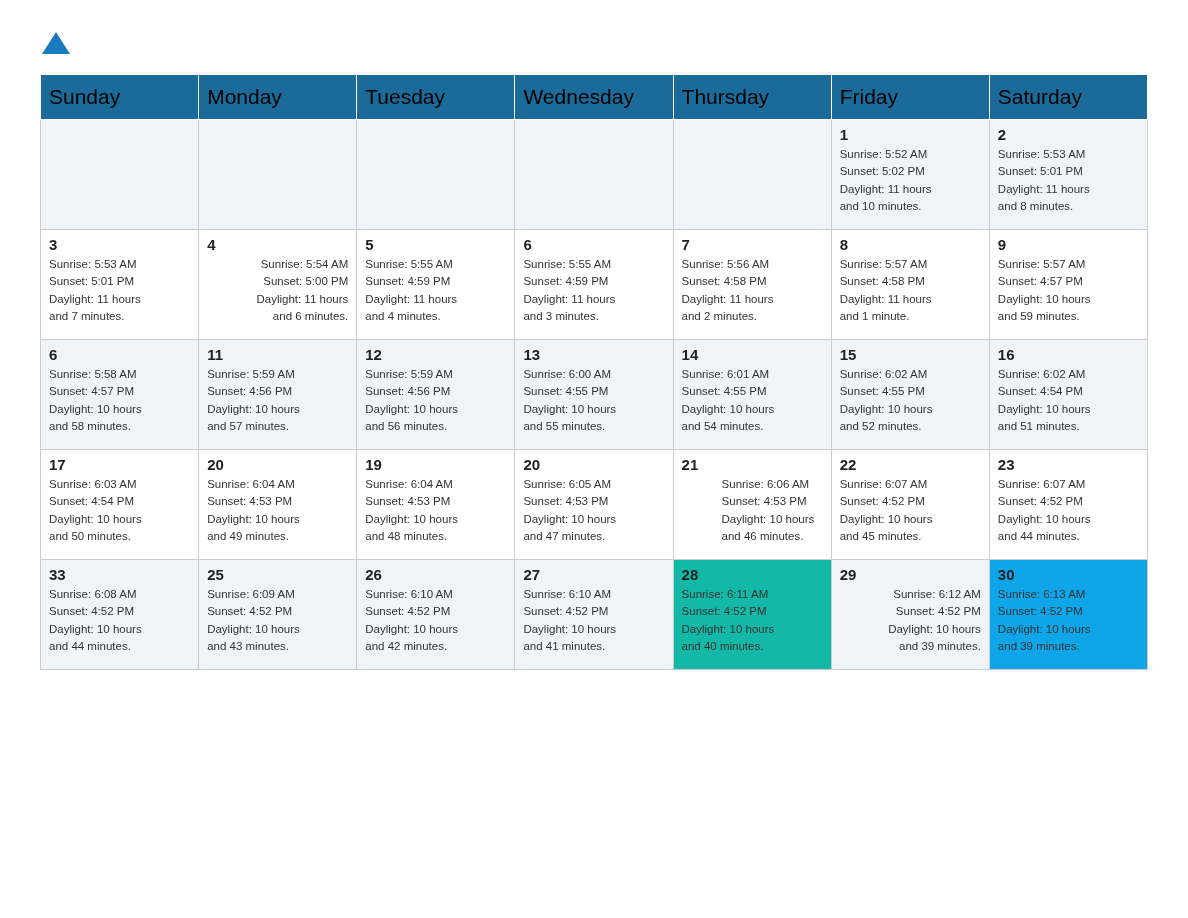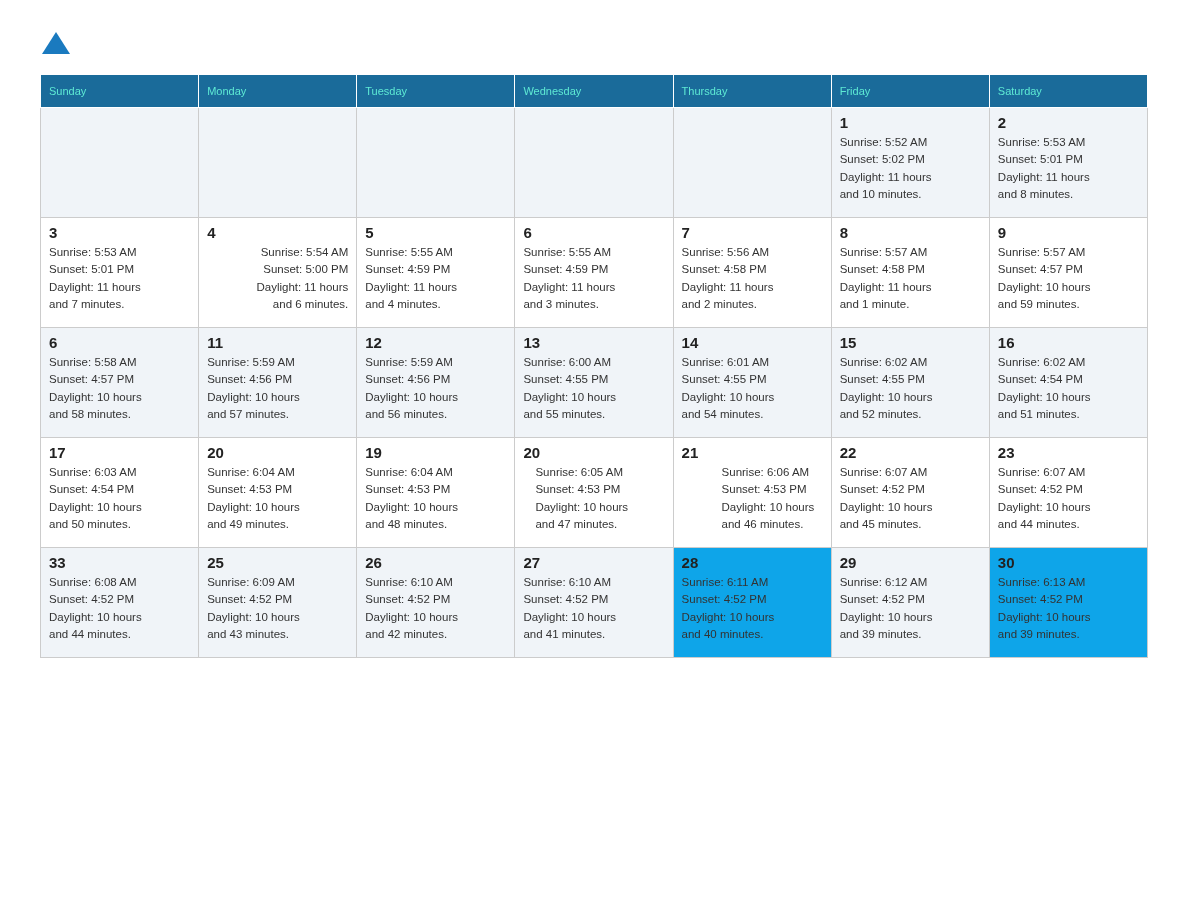--- a/index.html
+++ b/index.html
@@ -59,23 +59,23 @@
       font-size: 22px;
       color: #555;
       margin-top: 4px;
     }
     .calendar {
       width: 100%;
       border-collapse: collapse;
     }
     .calendar th {
       background: #1a6b9a;
-      color: #5eead4;
+      color: #000000;
       padding: 10px 8px;
-      font-size: 11px;
+      font-size: 21px;
       font-weight: normal;
       text-align: left;
       border: 1px solid #fff;
     }
     .calendar td {
       border: 1px solid #ccc;
       vertical-align: top;
       padding: 6px 8px;
       width: 14.28%;
       min-height: 100px;
@@ -271,21 +271,21 @@
         </td>
         <td style="background: rgb(255, 255, 255);">
           <span class="day-num">19</span>
           <div class="day-info" style="white-space: pre-line;">Sunrise: 6:04 AM
 Sunset: 4:53 PM
 Daylight: 10 hours
 and 48 minutes.</div>
         </td>
         <td style="background: rgb(255, 255, 255);">
           <span class="day-num">20</span>
-          <div class="day-info" style="white-space: pre-line; margin-left: 12px;">Sunrise: 6:05 AM
+          <div class="day-info" style="white-space: pre-line;">Sunrise: 6:05 AM
 Sunset: 4:53 PM
 Daylight: 10 hours
 and 47 minutes.</div>
         </td>
         <td style="background: rgb(255, 255, 255);">
           <span class="day-num">21</span>
           <div class="day-info" style="white-space: pre-line; margin-left: 40px;">Sunrise: 6:06 AM
 Sunset: 4:53 PM
 Daylight: 10 hours
 and 46 minutes.</div>
@@ -327,30 +327,30 @@
 Daylight: 10 hours
 and 42 minutes.</div>
         </td>
         <td style="background: rgb(240, 244, 248);">
           <span class="day-num">27</span>
           <div class="day-info" style="white-space: pre-line;">Sunrise: 6:10 AM
 Sunset: 4:52 PM
 Daylight: 10 hours
 and 41 minutes.</div>
         </td>
-        <td style="background: #0ea5e9;">
+        <td style="background: #14b8a6;">
           <span class="day-num">28</span>
           <div class="day-info" style="white-space: pre-line;">Sunrise: 6:11 AM
 Sunset: 4:52 PM
 Daylight: 10 hours
 and 40 minutes.</div>
         </td>
         <td style="background: rgb(240, 244, 248);">
           <span class="day-num">29</span>
-          <div class="day-info" style="white-space: pre-line;">Sunrise: 6:12 AM
+          <div class="day-info" style="white-space: pre-line; text-align: right;">Sunrise: 6:12 AM
 Sunset: 4:52 PM
 Daylight: 10 hours
 and 39 minutes.</div>
         </td>
         <td style="background: #0ea5e9;">
           <span class="day-num">30</span>
           <div class="day-info" style="white-space: pre-line;">Sunrise: 6:13 AM
 Sunset: 4:52 PM
 Daylight: 10 hours
 and 39 minutes.</div>

